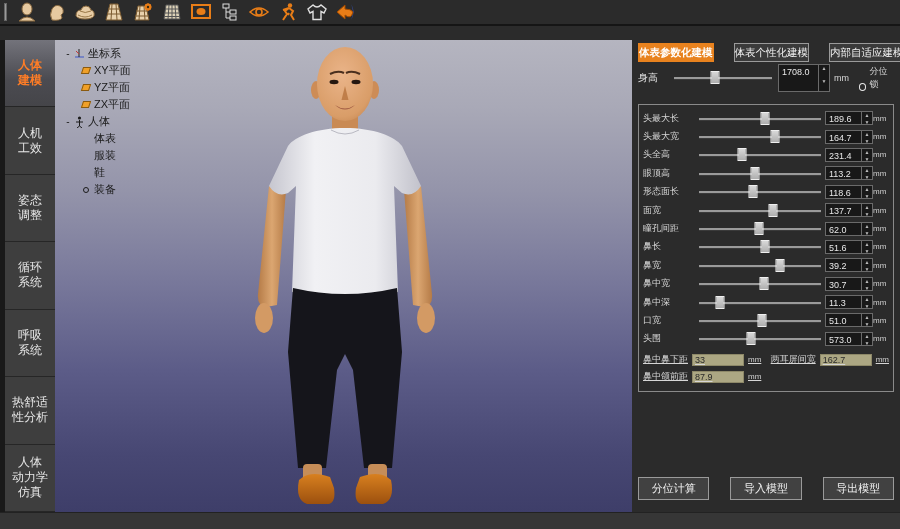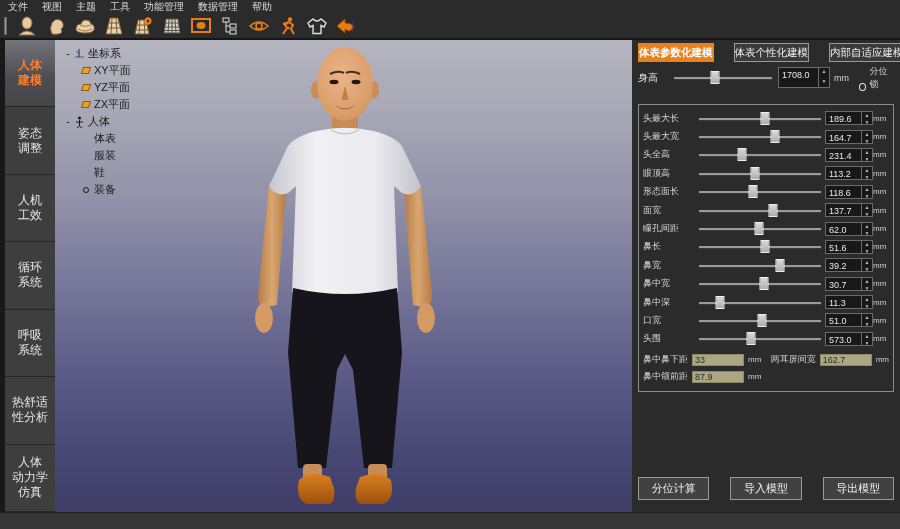--- a/index.html
+++ b/index.html
@@ -60,21 +60,21 @@
 
   .hw-row { display:flex; align-items:center; height:25px; margin-top:3px; font-size:10px;
             color:#e0e0e0; flex:none; }
   .hw-row .hlabel { width:36px; }
   .slider { position:relative; flex:1; height:15px; margin-right:6px; cursor:pointer; }
   .slider .track { position:absolute; left:0; right:0; top:7px; height:2px;
                    background:#9a9a9a; box-shadow:0 1px 0 #3a3a3a; }
   .slider .thumb { position:absolute; top:1px; width:9px; height:13px;
                    background:linear-gradient(#d8d8d8,#aeaeae); border:1px solid #efefef;
                    transform:translateX(-50%); }
-  .spin { display:flex; width:52px; height:21px; background:#181818; border:1px solid #6a6a6a;
+  .spin { display:flex; width:52px; height:28px; background:#181818; border:1px solid #6a6a6a;
           flex:none; }
   .spin .val { flex:1; font-size:9px; color:#e8e8e8; padding:2px 3px 0 3px; overflow:hidden; }
   .spin .arrows { width:11px; border-left:1px solid #6a6a6a; display:flex; flex-direction:column; }
   .spin .arrows i { flex:1; font-style:normal; font-size:5px; line-height:7px; color:#bbb;
                     text-align:center; cursor:pointer; }
   .unitzone { width:64px; display:flex; align-items:center; gap:2px; padding-left:4px;
               font-size:9px; color:#d8d8d8; flex:none; }
   .radio { display:flex; align-items:flex-end; gap:3px; margin-left:8px; cursor:pointer; }
   .radio .rb { width:8px; height:8px; border:1px solid #e8e8e8; border-radius:50%; background:transparent; }
 
@@ -86,49 +86,40 @@
             cursor:pointer; white-space:nowrap; }
   .subtab.active { background:#454545; height:16px; }
 
   .prow { display:flex; align-items:center; height:18.4px; font-size:9px; color:#d6d6d6; }
   .prow .plabel { width:56px; flex:none; }
   .prow .slider { margin-right:4px; }
   .prow .spin { width:48px; height:14px; }
   .prow .punit { width:16px; font-size:8px; color:#cfcfcf; }
 
   .extra-grid { margin-top:3px; font-size:9px; color:#d6d6d6; }
-  .extra-row { display:flex; height:17px; }
+  .extra-row { display:flex; height:17px;text-decoration:underline; }
   .extra-field { display:flex; align-items:center; gap:4px; }
   .extra-field.right { margin-left:auto; }
   .khaki { width:52px; height:12px; background:#aca783; color:#2a2a2a; font-size:9px;
            border:1px solid #8d8868; padding:0 2px; line-height:11px; }
   .eunit { font-size:8px; color:#cfcfcf; }
 
   .btn-row { margin-top:auto; display:flex; justify-content:space-between; padding-bottom:4px;gap:21px; }
   .btn { width:72px; height:23px; background:#414141; border:1px solid #9a9a9a; color:#f0f0f0;
          font-size:11px; cursor:pointer; font-family:inherit; }
 
   
   .statusbar { position:absolute; left:0; right:0; bottom:0; height:17px; background:#363636;
                border-top:1px solid #222; }
 </style>
 </head>
 <body>
 
 <div class="window">
 
-  <div class="menubar">
-    <span>文件</span>
-    <span>视图</span>
-    <span>主题</span>
-    <span>工具</span>
-    <span>功能管理</span>
-    <span>数据管理</span>
-    <span>帮助</span>
-  </div>
 
   <div class="toolbar">
     <div class="grip"></div>
     <button class="icon-btn">
       <svg width="20" height="20" viewBox="0 0 20 20">
         <ellipse cx="10" cy="7" rx="5" ry="6" fill="#e6c9a0" stroke="#8a6a40"></ellipse>
         <path d="M2 19 q8 -8 16 0 z" fill="#e6c9a0" stroke="#8a6a40"></path>
       </svg>
     </button>
     <button class="icon-btn">
@@ -203,26 +194,26 @@
   </div>
 
   <div class="main">
 
     <div class="sidebar">
       <div class="side-item active">
         <span>人体</span>
         <span>建模</span>
       </div>
       <div class="side-item">
+        <span>人机</span>
+        <span>工效</span>
+      </div>
+      <div class="side-item">
         <span>姿态</span>
         <span>调整</span>
-      </div>
-      <div class="side-item">
-        <span>人机</span>
-        <span>工效</span>
       </div>
       <div class="side-item">
         <span>循环</span>
         <span>系统</span>
       </div>
       <div class="side-item">
         <span>呼吸</span>
         <span>系统</span>
       </div>
       <div class="side-item">

